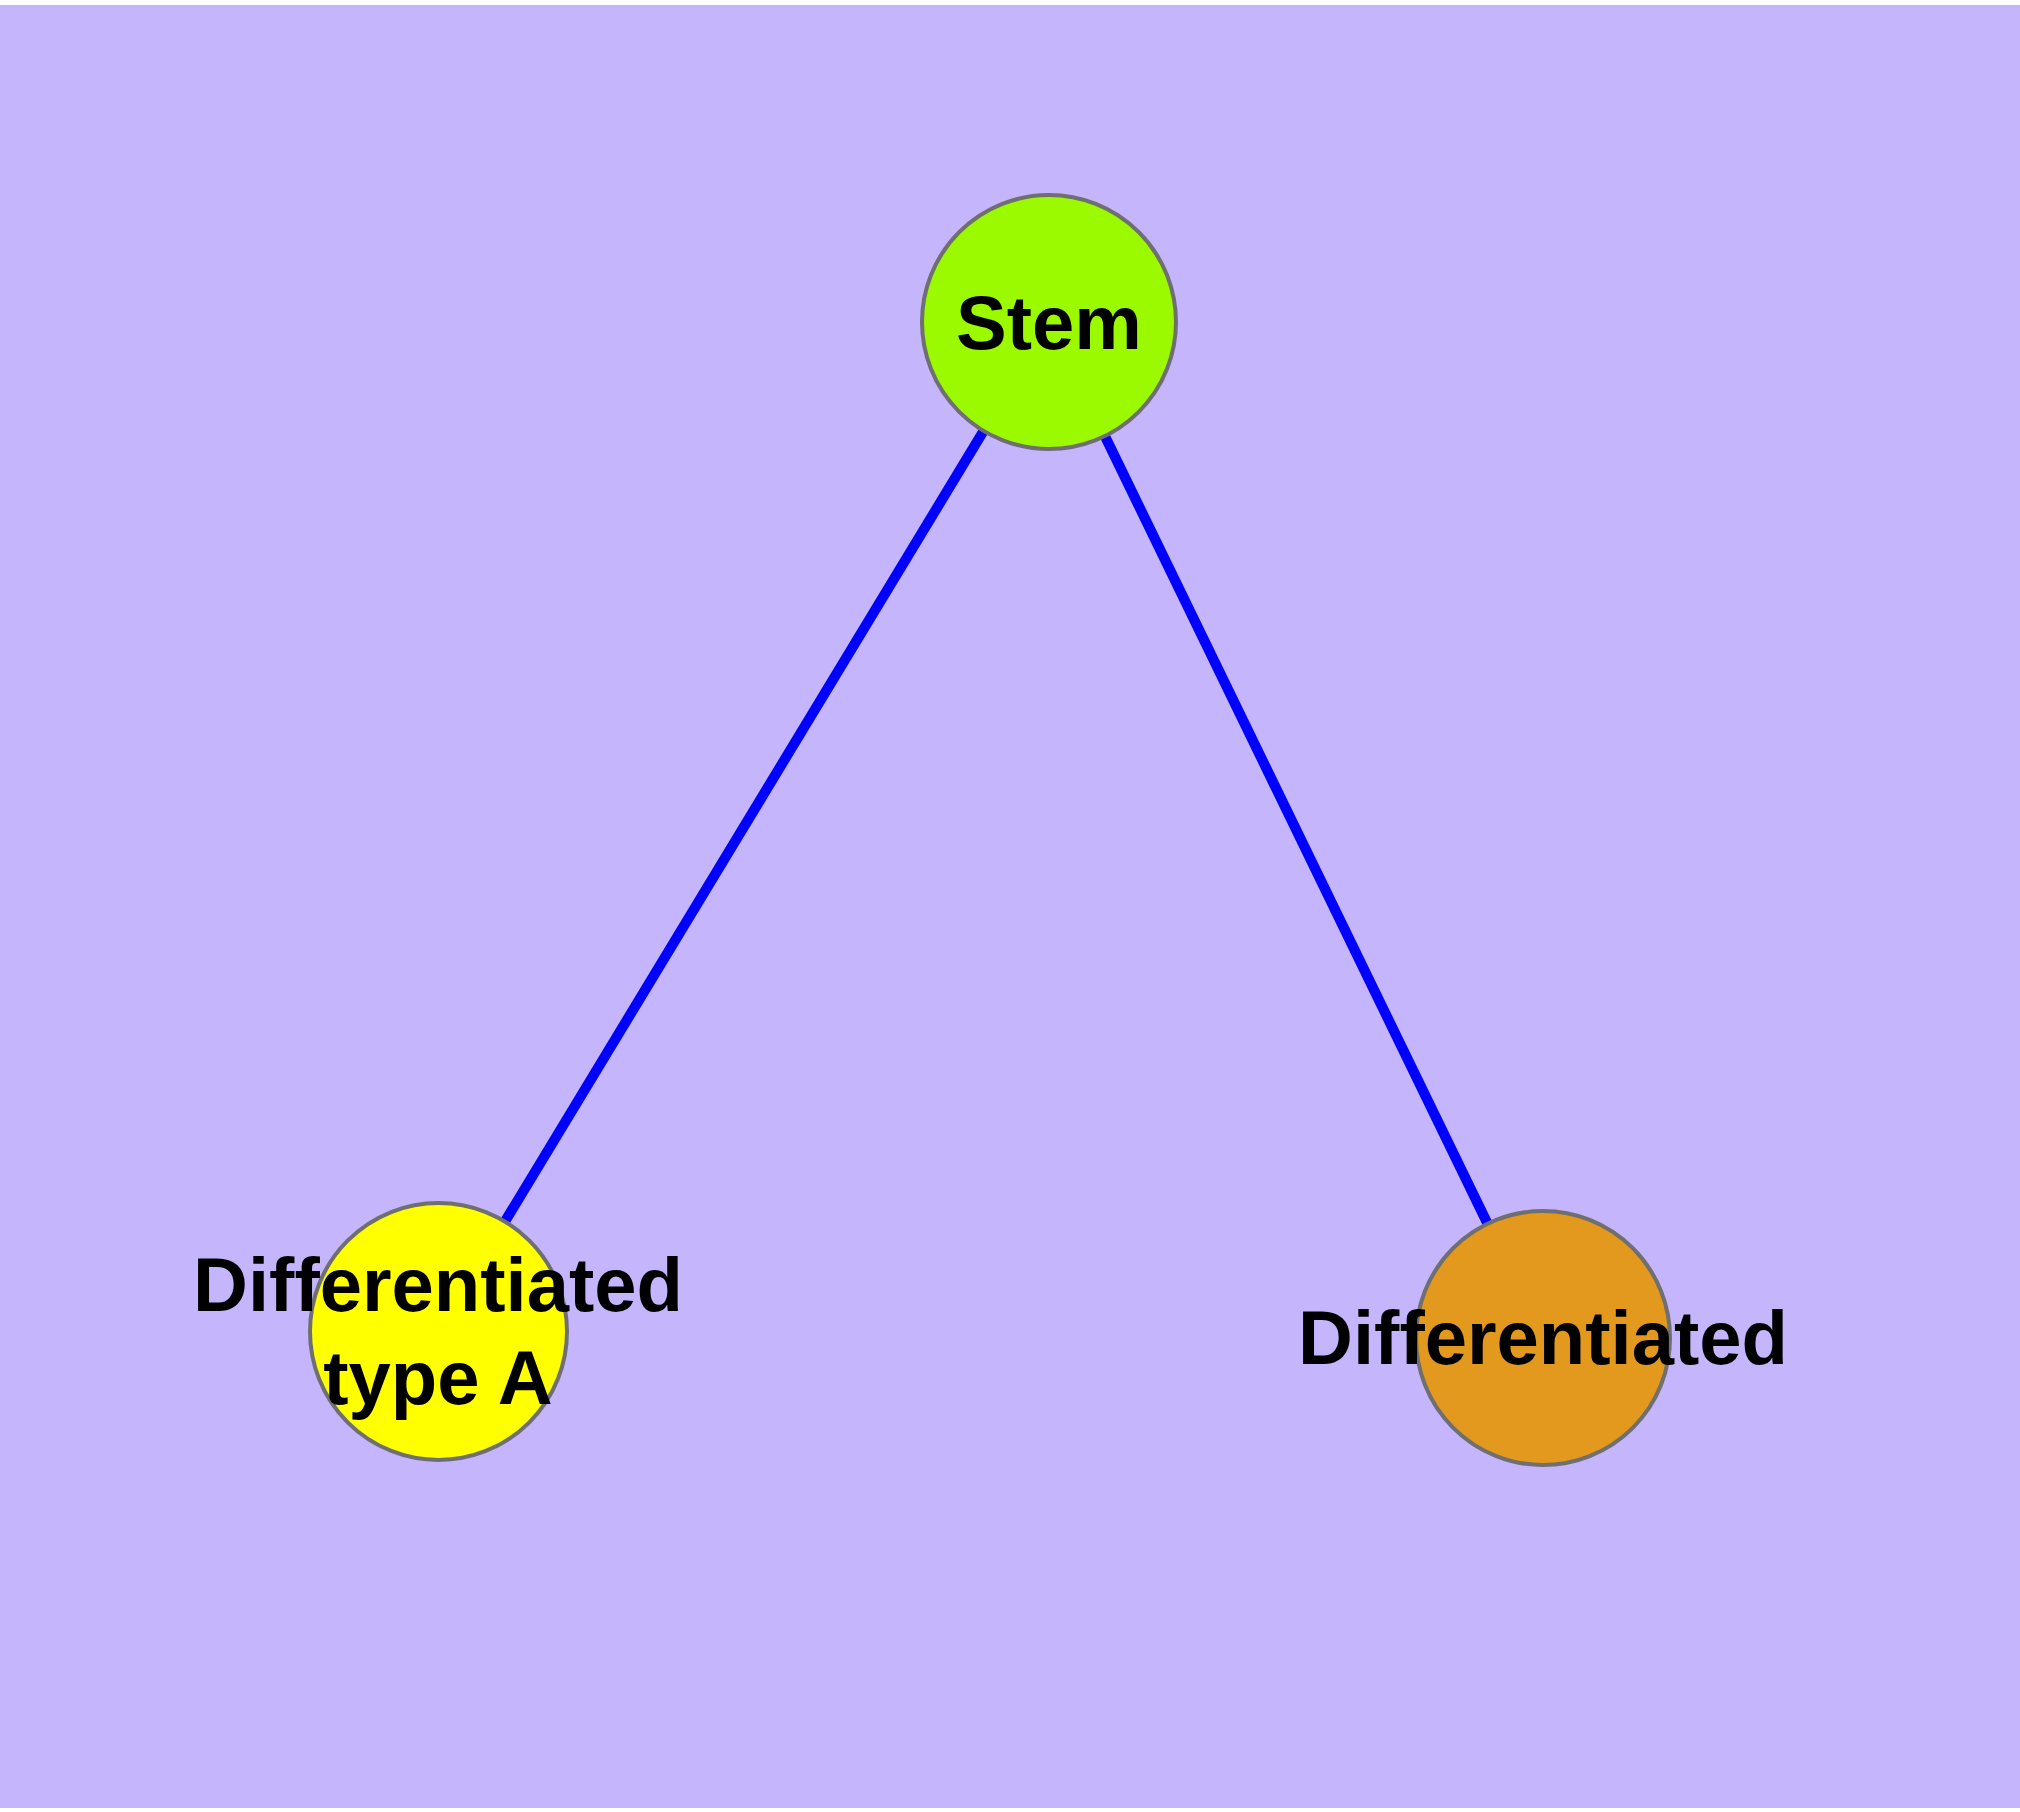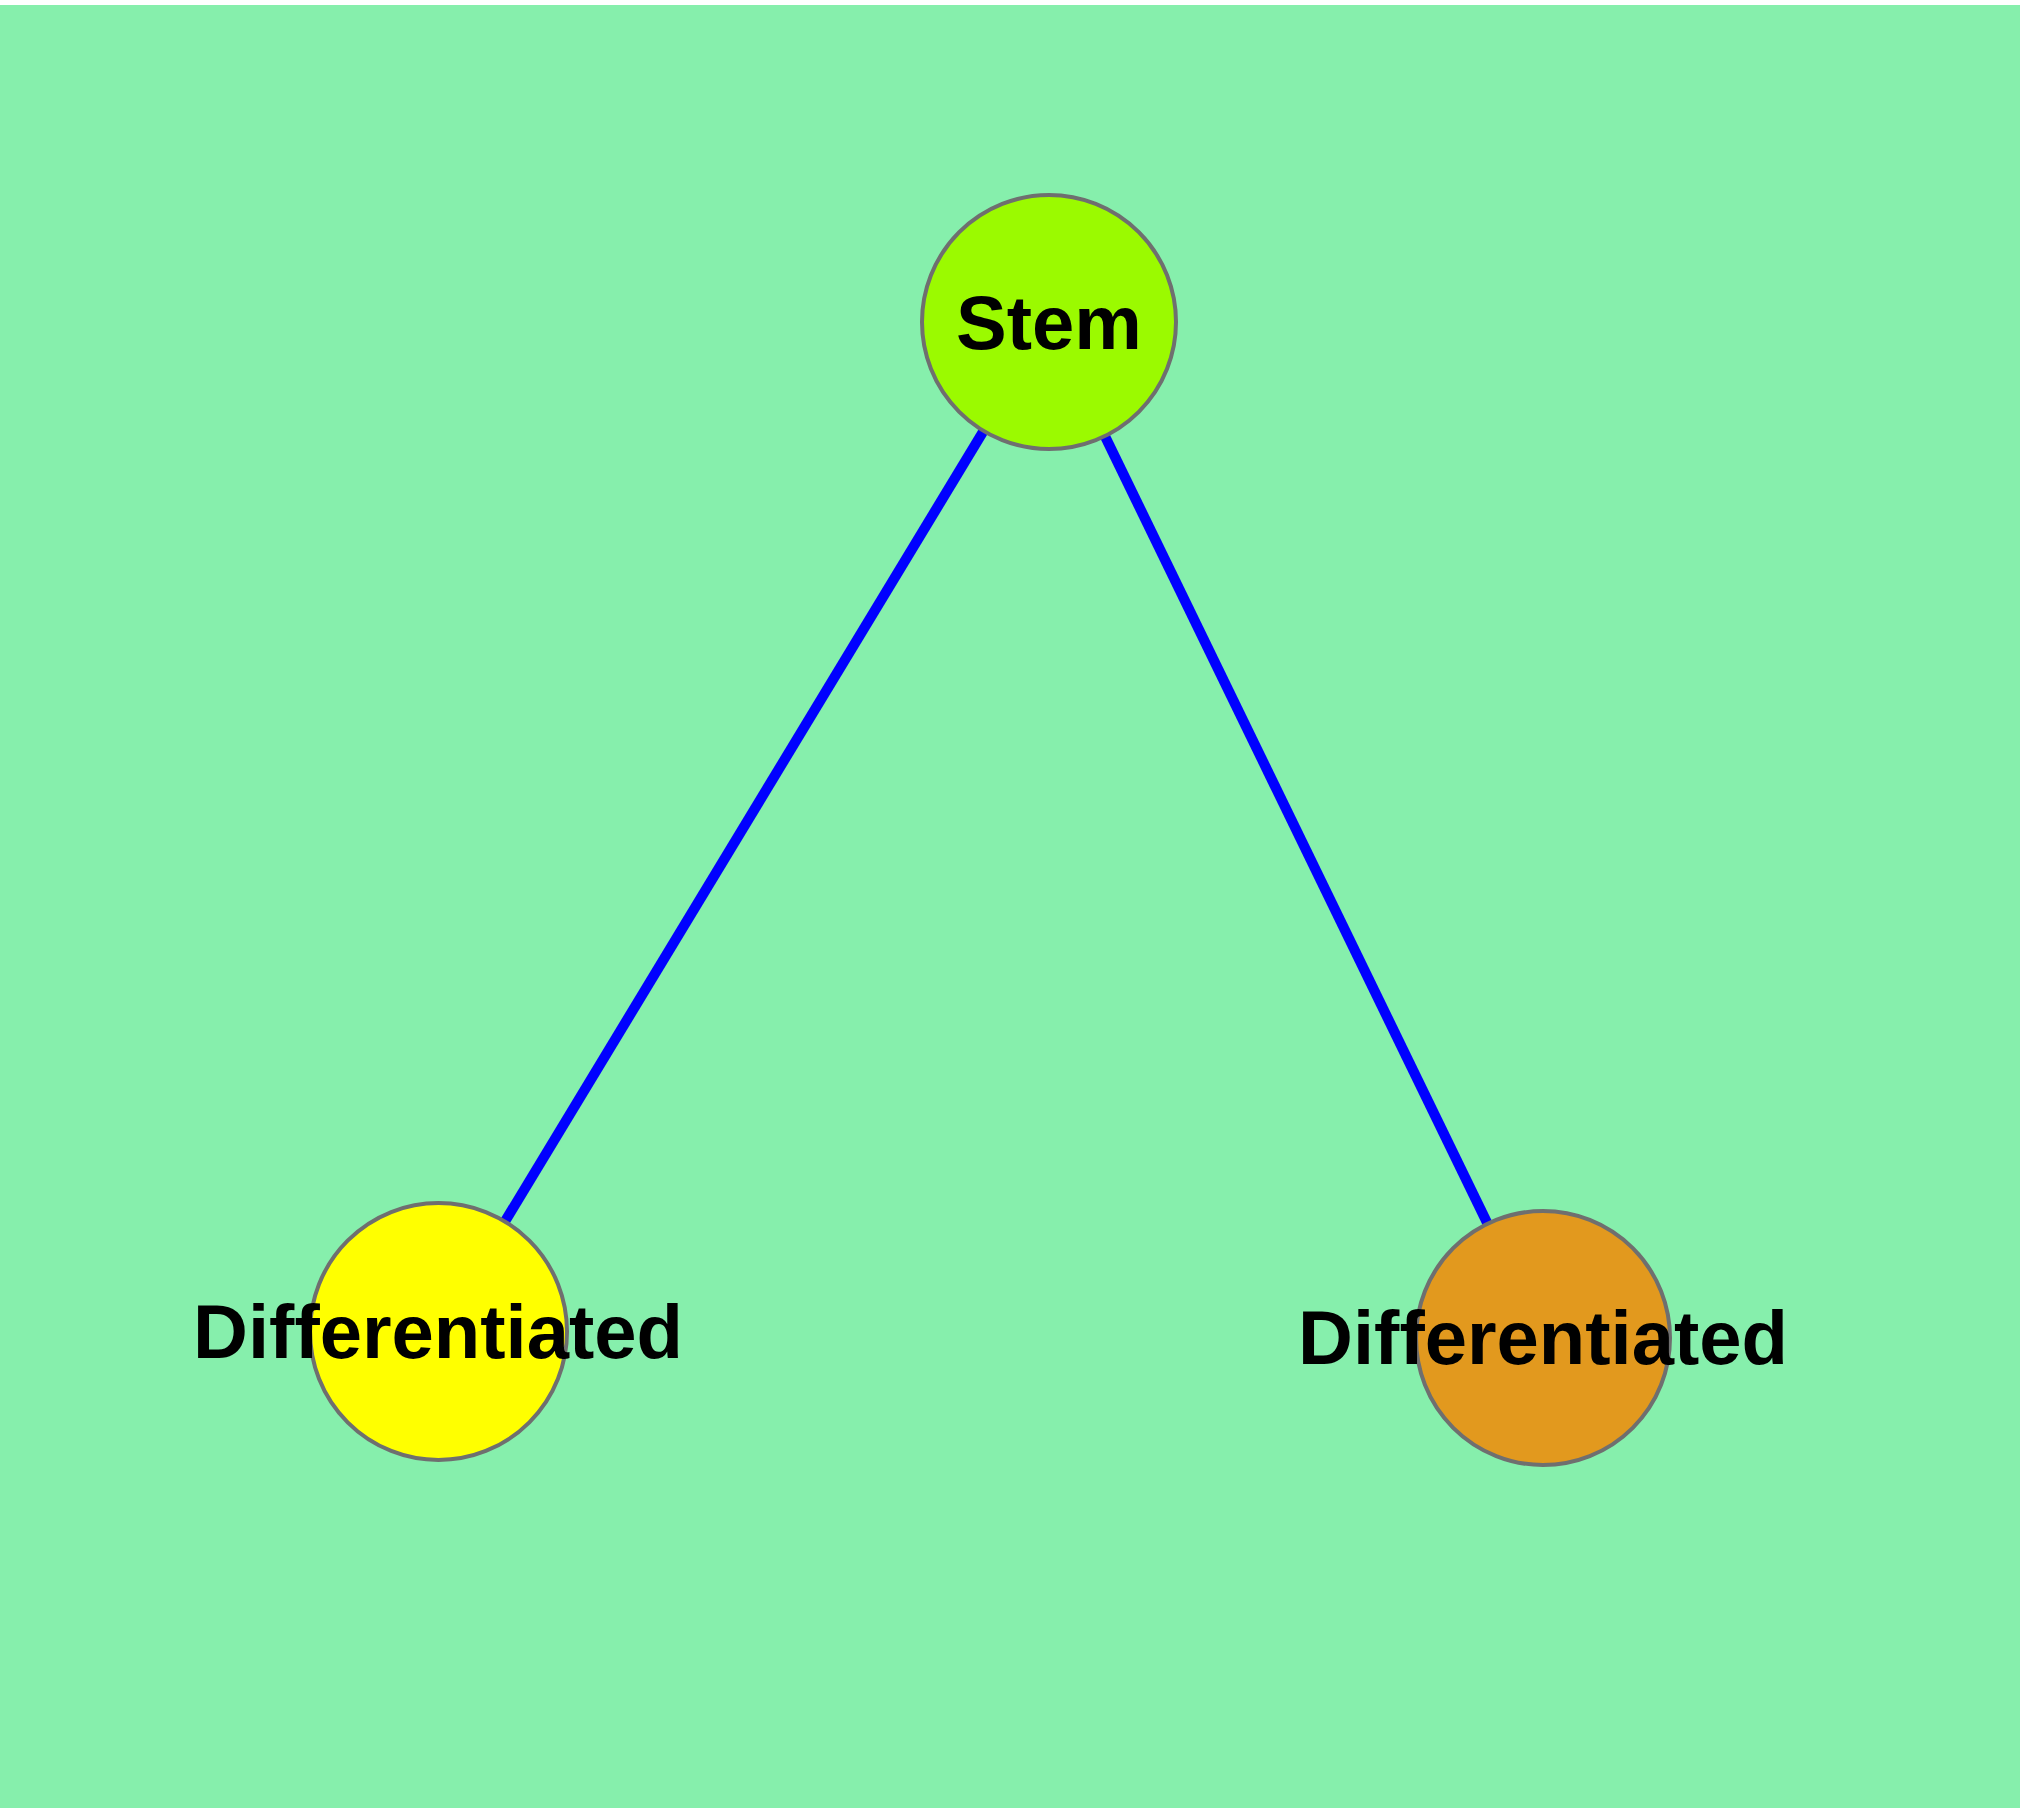--- a/index.html
+++ b/index.html
@@ -40,38 +40,39 @@
     font-size: 76px;
     line-height: 93px;
   }
   .label-line {
     display: block;
   }
 </style>
 </head>
 <body>
 
-<div class="stage" style="background: #86efac;">
+<div class="stage" style="background: #c4b5fd;">
 
   <svg class="edges-layer" viewBox="0 0 2384 2127" preserveAspectRatio="none">
     <line x1="1238" y1="374" x2="517" y2="1565" stroke="#0000ff" stroke-width="12"></line>
     <line x1="1238" y1="374" x2="1820" y2="1572" stroke="#0000ff" stroke-width="12"></line>
   </svg>
 
   <div class="node" style="left: 920px; top: 188px; width: 258px; height: 258px; background: rgb(155, 250, 0); border-color: rgb(111, 111, 111); border-width: 4.2px;"></div>
   <div class="node" style="left: 308px; top: 1196px; width: 261px; height: 261px; background: rgb(255, 255, 0); border-color: rgb(111, 111, 111); border-width: 4.2px;"></div>
   <div class="node" style="left: 1414px; top: 1204px; width: 258px; height: 258px; background: rgb(226, 153, 30); border-color: rgb(111, 111, 111); border-width: 4.2px;"></div>
 
   <div class="node-label" style="left: 1049px; top: 317px; color: rgb(0, 0, 0);">
     <span class="label-line">Stem</span>
     <span class="label-line"></span>
   </div>
 
   <div class="node-label" style="left: 438px; top: 1326px; color: rgb(0, 0, 0);">
     <span class="label-line">Differentiated</span>
+    <span class="label-line">type A</span>
   </div>
 
   <div class="node-label" style="left: 1543px; top: 1332px; color: rgb(0, 0, 0);">
     <span class="label-line">Differentiated</span>
   </div>
 
 </div>
 
 
 </body></html>

